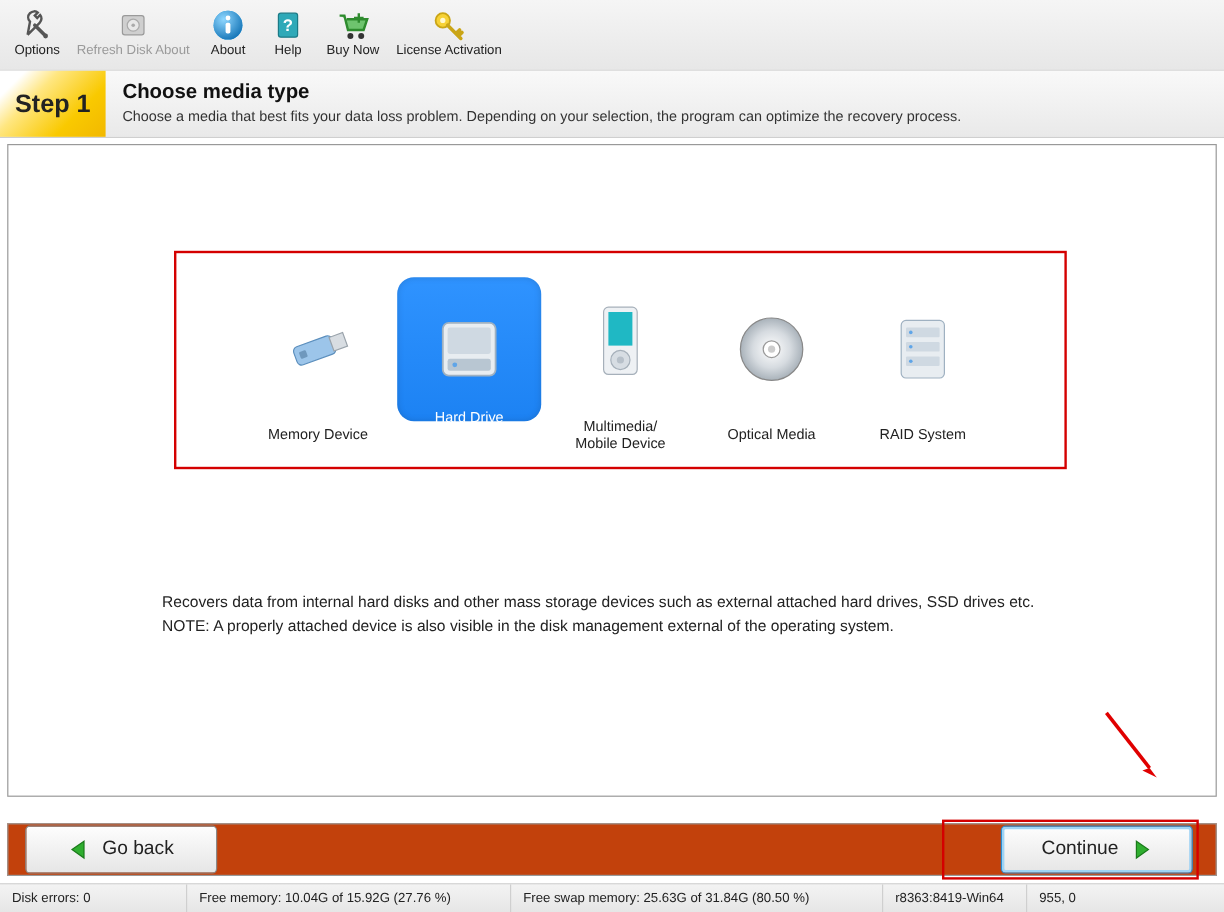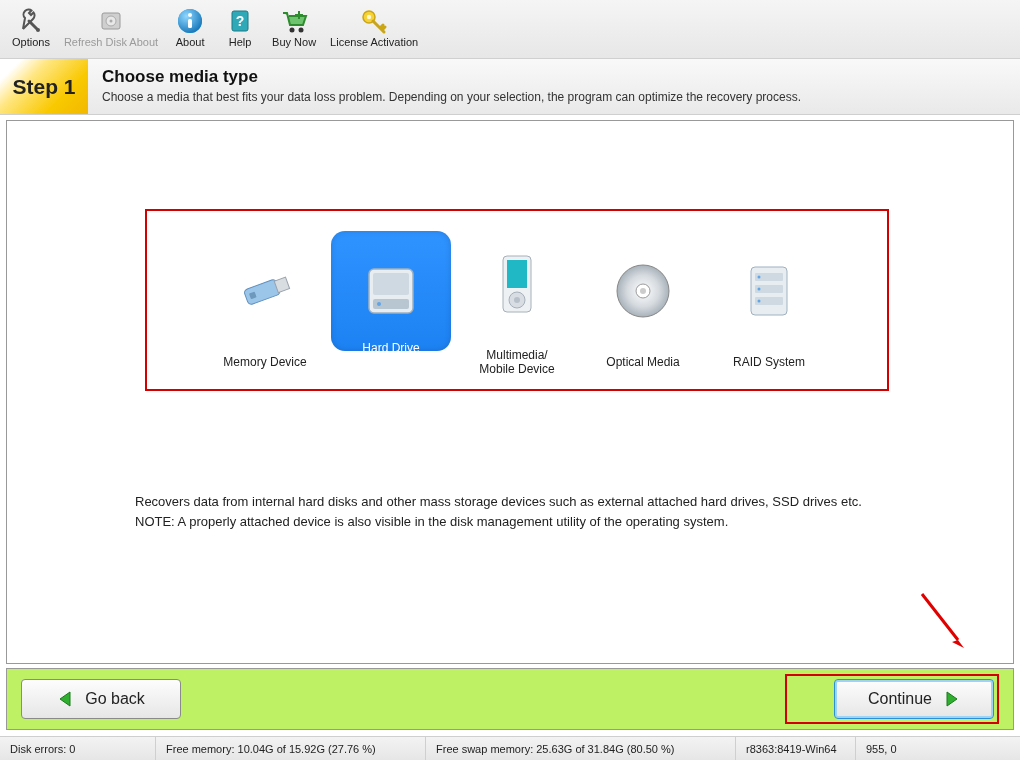--- a/index.html
+++ b/index.html
@@ -112,23 +112,23 @@
     color: #222;
     text-align: left;
     line-height: 1.4;
   }
   .desc-note { display: block; margin-top: 2px; }
 
   
   .navbar {
     position: absolute;
     left: 6px; right: 6px; bottom: 30px;
-    height: 62px;
+    height: 44px;
     border: 1px solid #999;
-    background: #bef264;
+    background: #c2410c;
     display: flex;
     align-items: center;
     justify-content: space-between;
     padding: 0 14px;
   }
   .nav-btn {
     height: 40px;
     min-width: 160px;
     border: 1px solid #8a8a8a;
     border-radius: 4px;
@@ -343,21 +343,21 @@
           <circle cx="20" cy="42" r="1.5" fill="#5fa5e8"></circle>
         </svg>
       </div>
       <div class="media-label">RAID System</div>
     </div>
 
   </div>
 
   <div class="desc">
     <span>Recovers data from internal hard disks and other mass storage devices such as external attached hard drives, SSD drives etc.</span>
-    <span class="desc-note">NOTE: A properly attached device is also visible in the disk management utility of the operating system.</span>
+    <span class="desc-note">NOTE: A properly attached device is also visible in the disk management external of the operating system.</span>
   </div>
 
 </div>
 
 <svg class="arrow-annotation" width="60" height="70" viewBox="0 0 60 70">
   <line x1="8" y1="8" x2="44" y2="54" stroke="#e00000" stroke-width="3"></line>
   <polygon points="44,54 50,62 38,56" fill="#e00000"></polygon>
 </svg>
 
 <div class="navbar">

